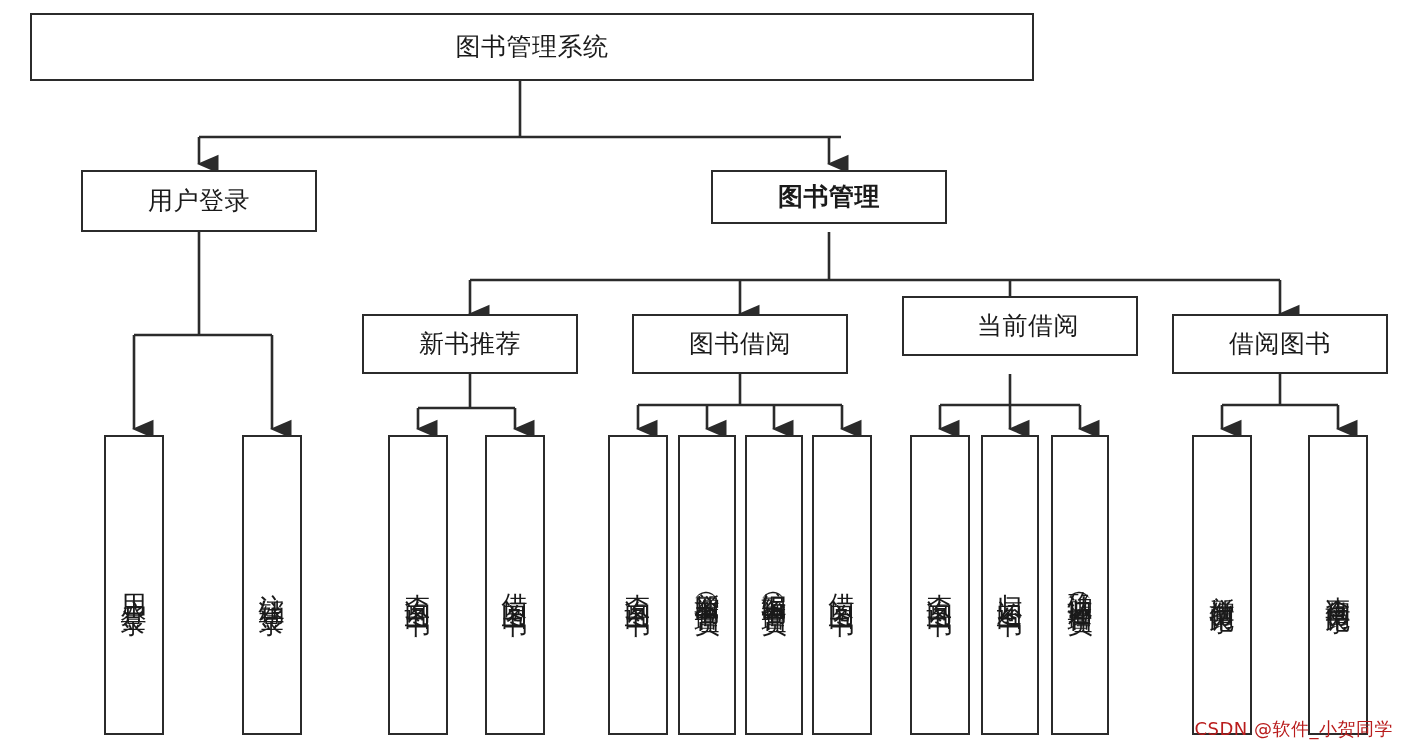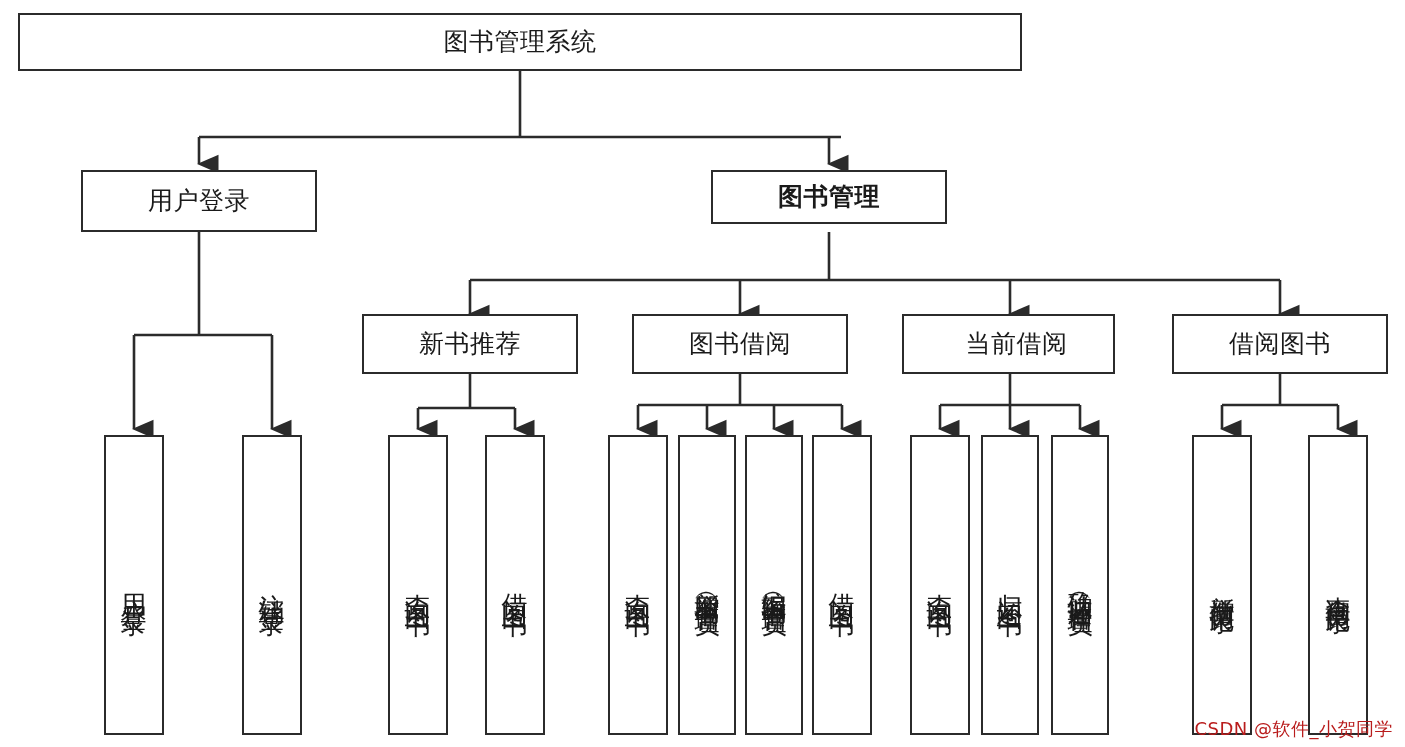--- a/index.html
+++ b/index.html
@@ -125,38 +125,38 @@
       <path d="M 1010 405 L 1010 429" marker-end="url(#arrow)"></path>
       <path d="M 1080 405 L 1080 429" marker-end="url(#arrow)"></path>
 
       <path d="M 1280 374 L 1280 405"></path>
       <path d="M 1222 405 L 1338 405"></path>
       <path d="M 1222 405 L 1222 429" marker-end="url(#arrow)"></path>
       <path d="M 1338 405 L 1338 429" marker-end="url(#arrow)"></path>
     </g>
   </svg>
 
-  <div class="node root horiz" style="left:18px; top:13px; width:1004px; height:58px;">
+  <div class="node root horiz" style="left:30px; top:13px; width:1004px; height:68px;">
     <span class="label">图书管理系统</span>
   </div>
 
   <div class="node horiz" style="left:81px; top:170px; width:236px; height:62px;">
     <span class="label">用户登录</span>
   </div>
   <div class="node horiz" style="left:711px; top:170px; width:236px; height:54px;font-weight:bold;">
     <span class="label">图书管理</span>
   </div>
 
   <div class="node horiz" style="left:632px; top:314px; width:216px; height:60px;">
     <span class="label">图书借阅</span>
   </div>
   <div class="node horiz" style="left:362px; top:314px; width:216px; height:60px;">
     <span class="label">新书推荐</span>
   </div>
-  <div class="node horiz" style="left:902px; top:314px; width:213px; height:60px;padding-left:16px;">
+  <div class="node horiz" style="left:902px; top:296px; width:236px; height:60px;padding-left:16px;">
     <span class="label">当前借阅</span>
   </div>
   <div class="node horiz" style="left:1172px; top:314px; width:216px; height:60px;">
     <span class="label">借阅图书</span>
   </div>
 
   <div class="node vert" style="left:104px; top:435px; width:60px; height:300px;">
     <span class="label">用户登录</span>
   </div>
   <div class="node vert" style="left:242px; top:435px; width:60px; height:300px;">

